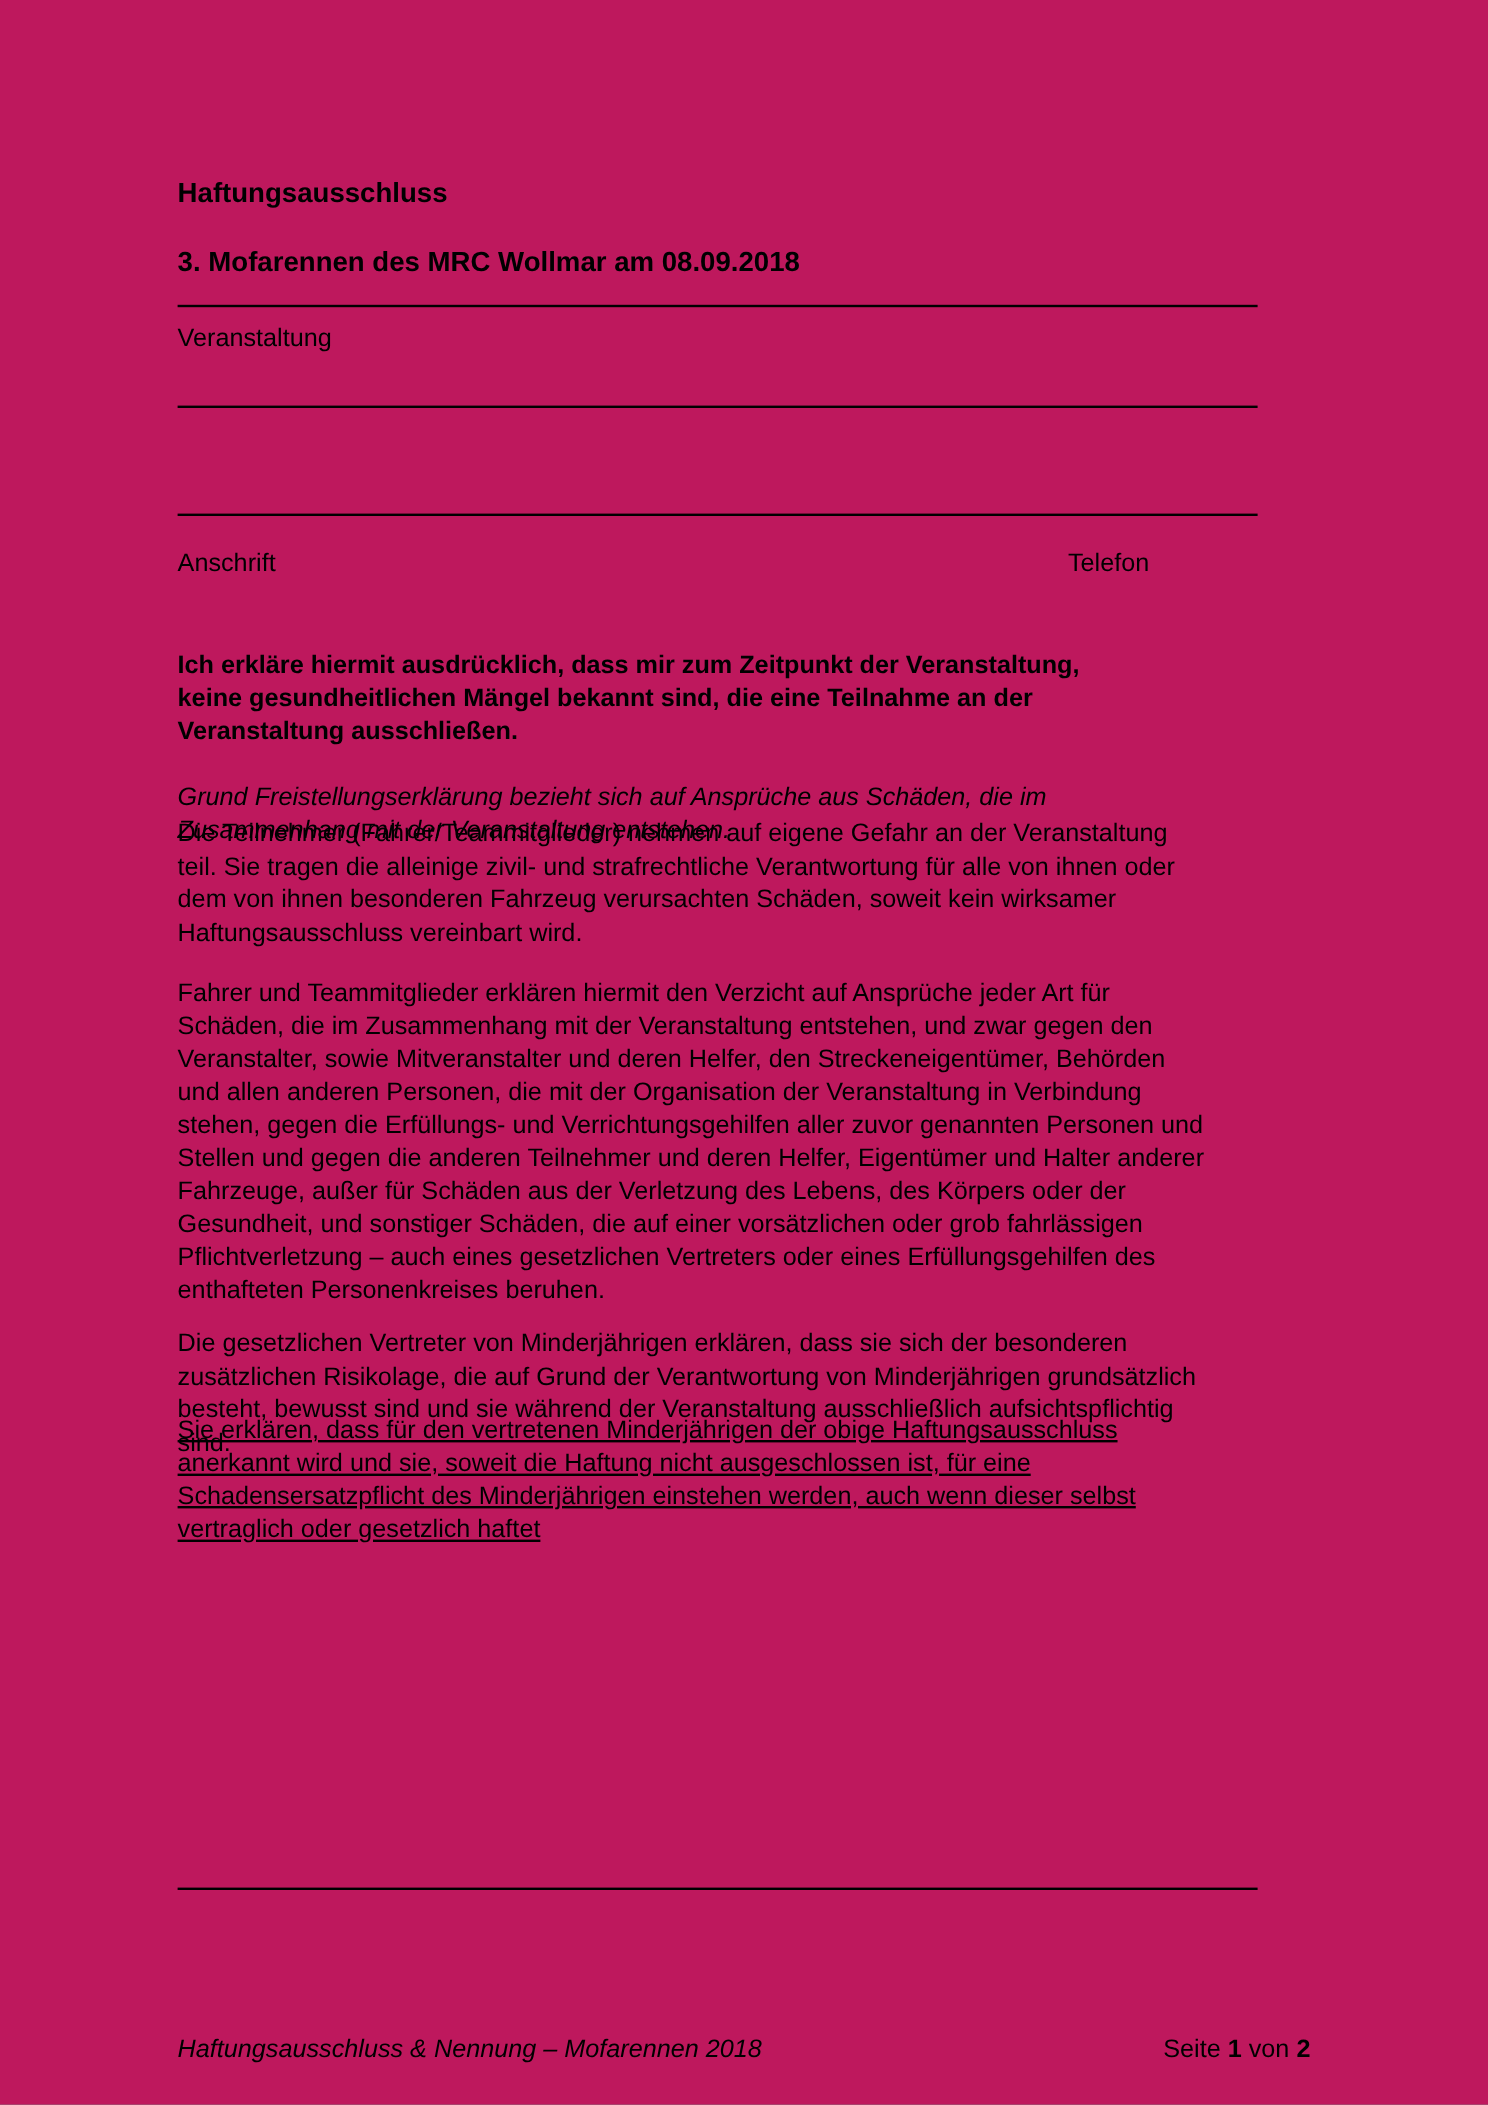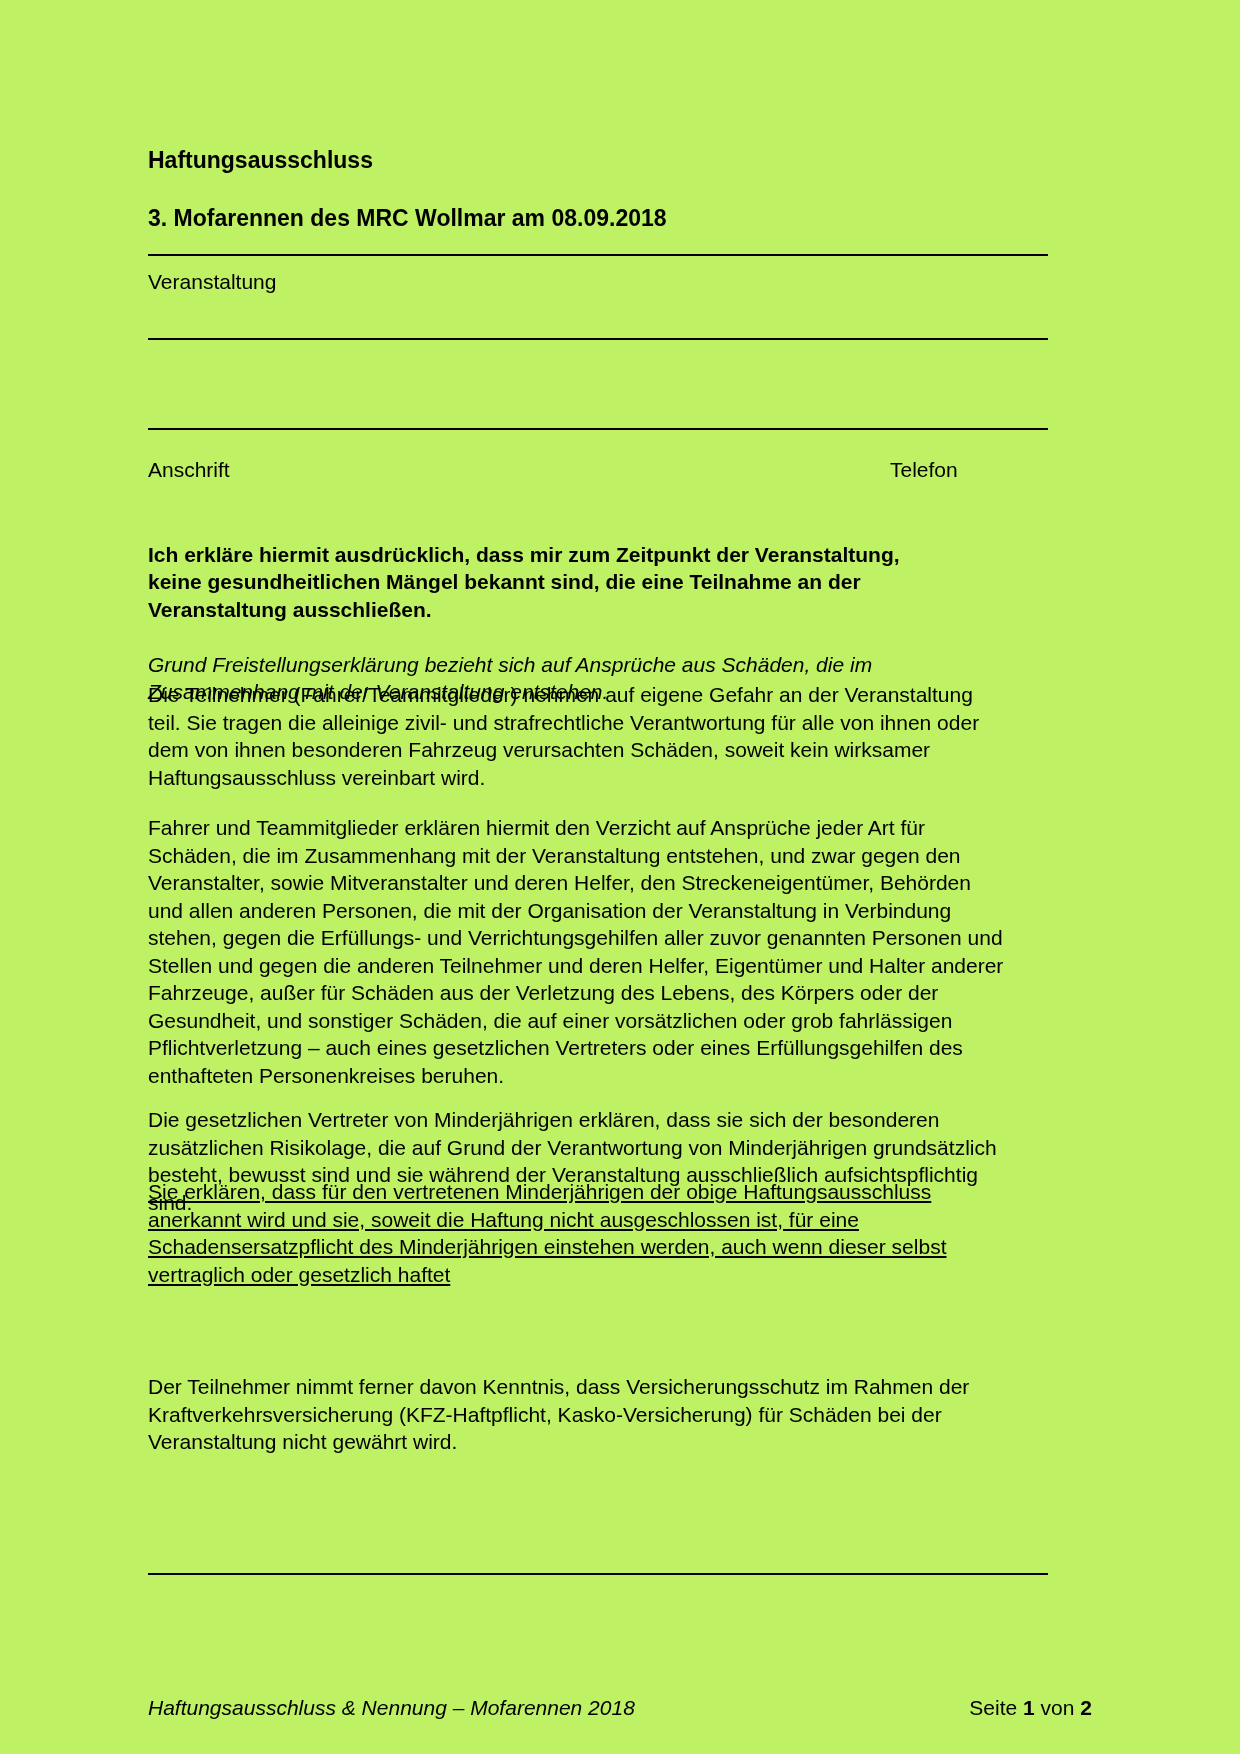--- a/index.html
+++ b/index.html
@@ -1,20 +1,20 @@
 <!DOCTYPE html>
 <html><head>
 <meta charset="utf-8">
 <style>
   html,body { margin:0; padding:0; background:#888; }
   .page {
     position: relative;
     width: 1240px;
     height: 1754px;
-    background: #bef264;
+    background: #be185d;
     font-family: "Liberation Sans", "DejaVu Sans", sans-serif;
     color: #000000;
     overflow: hidden;
     margin: 0 auto;
   }
   .abs { position: absolute; left: 148px; }
   .title     { top: 146px; font-size: 23px; font-weight: bold; line-height: 28px; }
   .subtitle  { top: 204px; font-size: 23px; font-weight: bold; line-height: 28px; }
   .rule      { width: 900px; height: 2px; background: #000000; }
   .rule-1    { top: 254px; }
@@ -85,23 +85,20 @@
 Pflichtverletzung – auch eines gesetzlichen Vertreters oder eines Erfüllungsgehilfen des
 enthafteten Personenkreises beruhen.</div>
   <div class="abs para para-3">Die gesetzlichen Vertreter von Minderjährigen erklären, dass sie sich der besonderen
 zusätzlichen Risikolage, die auf Grund der Verantwortung von Minderjährigen grundsätzlich
 besteht, bewusst sind und sie während der Veranstaltung ausschließlich aufsichtspflichtig
 sind.</div>
   <div class="abs para para-4">Sie erklären, dass für den vertretenen Minderjährigen der obige Haftungsausschluss
 anerkannt wird und sie, soweit die Haftung nicht ausgeschlossen ist, für eine
 Schadensersatzpflicht des Minderjährigen einstehen werden, auch wenn dieser selbst
 vertraglich oder gesetzlich haftet</div>
-  <div class="abs para para-5">Der Teilnehmer nimmt ferner davon Kenntnis, dass Versicherungsschutz im Rahmen der
-Kraftverkehrsversicherung (KFZ-Haftpflicht, Kasko-Versicherung) für Schäden bei der
-Veranstaltung nicht gewährt wird.</div>
 
   <div class="abs rule rule-sig"></div>
 
   <div class="abs footer">
     <span class="footer-left">Haftungsausschluss &amp; Nennung – Mofarennen 2018</span>
     <span class="footer-page"><span>Seite</span> <span class="num">1</span> <span>von</span> <span class="num">2</span></span>
   </div>
 
 </div>
 

